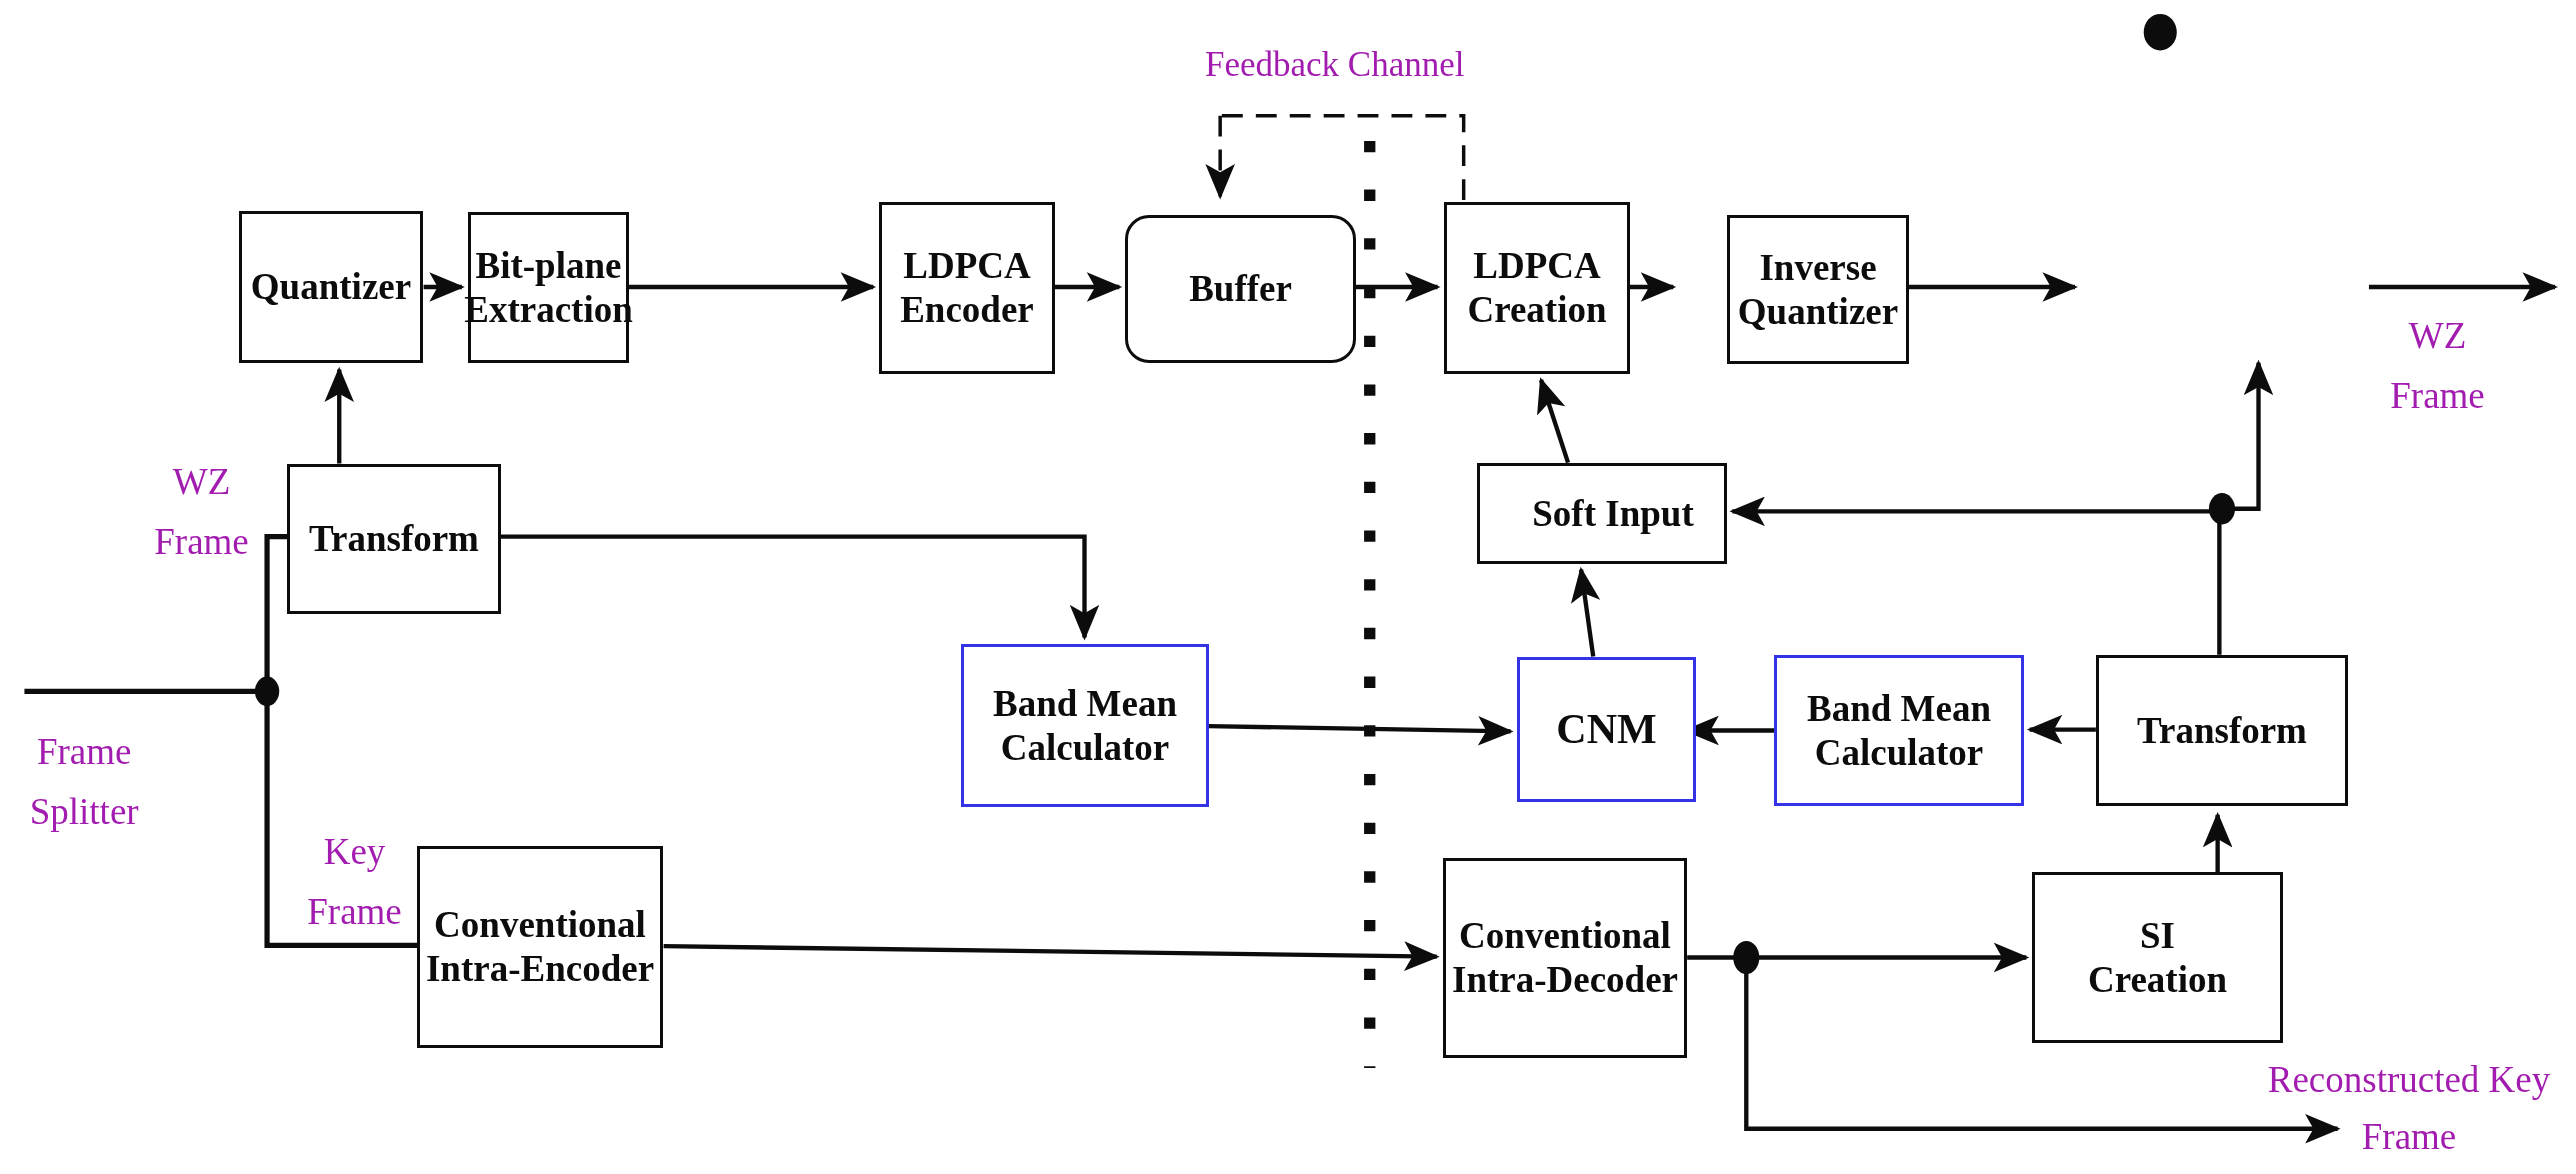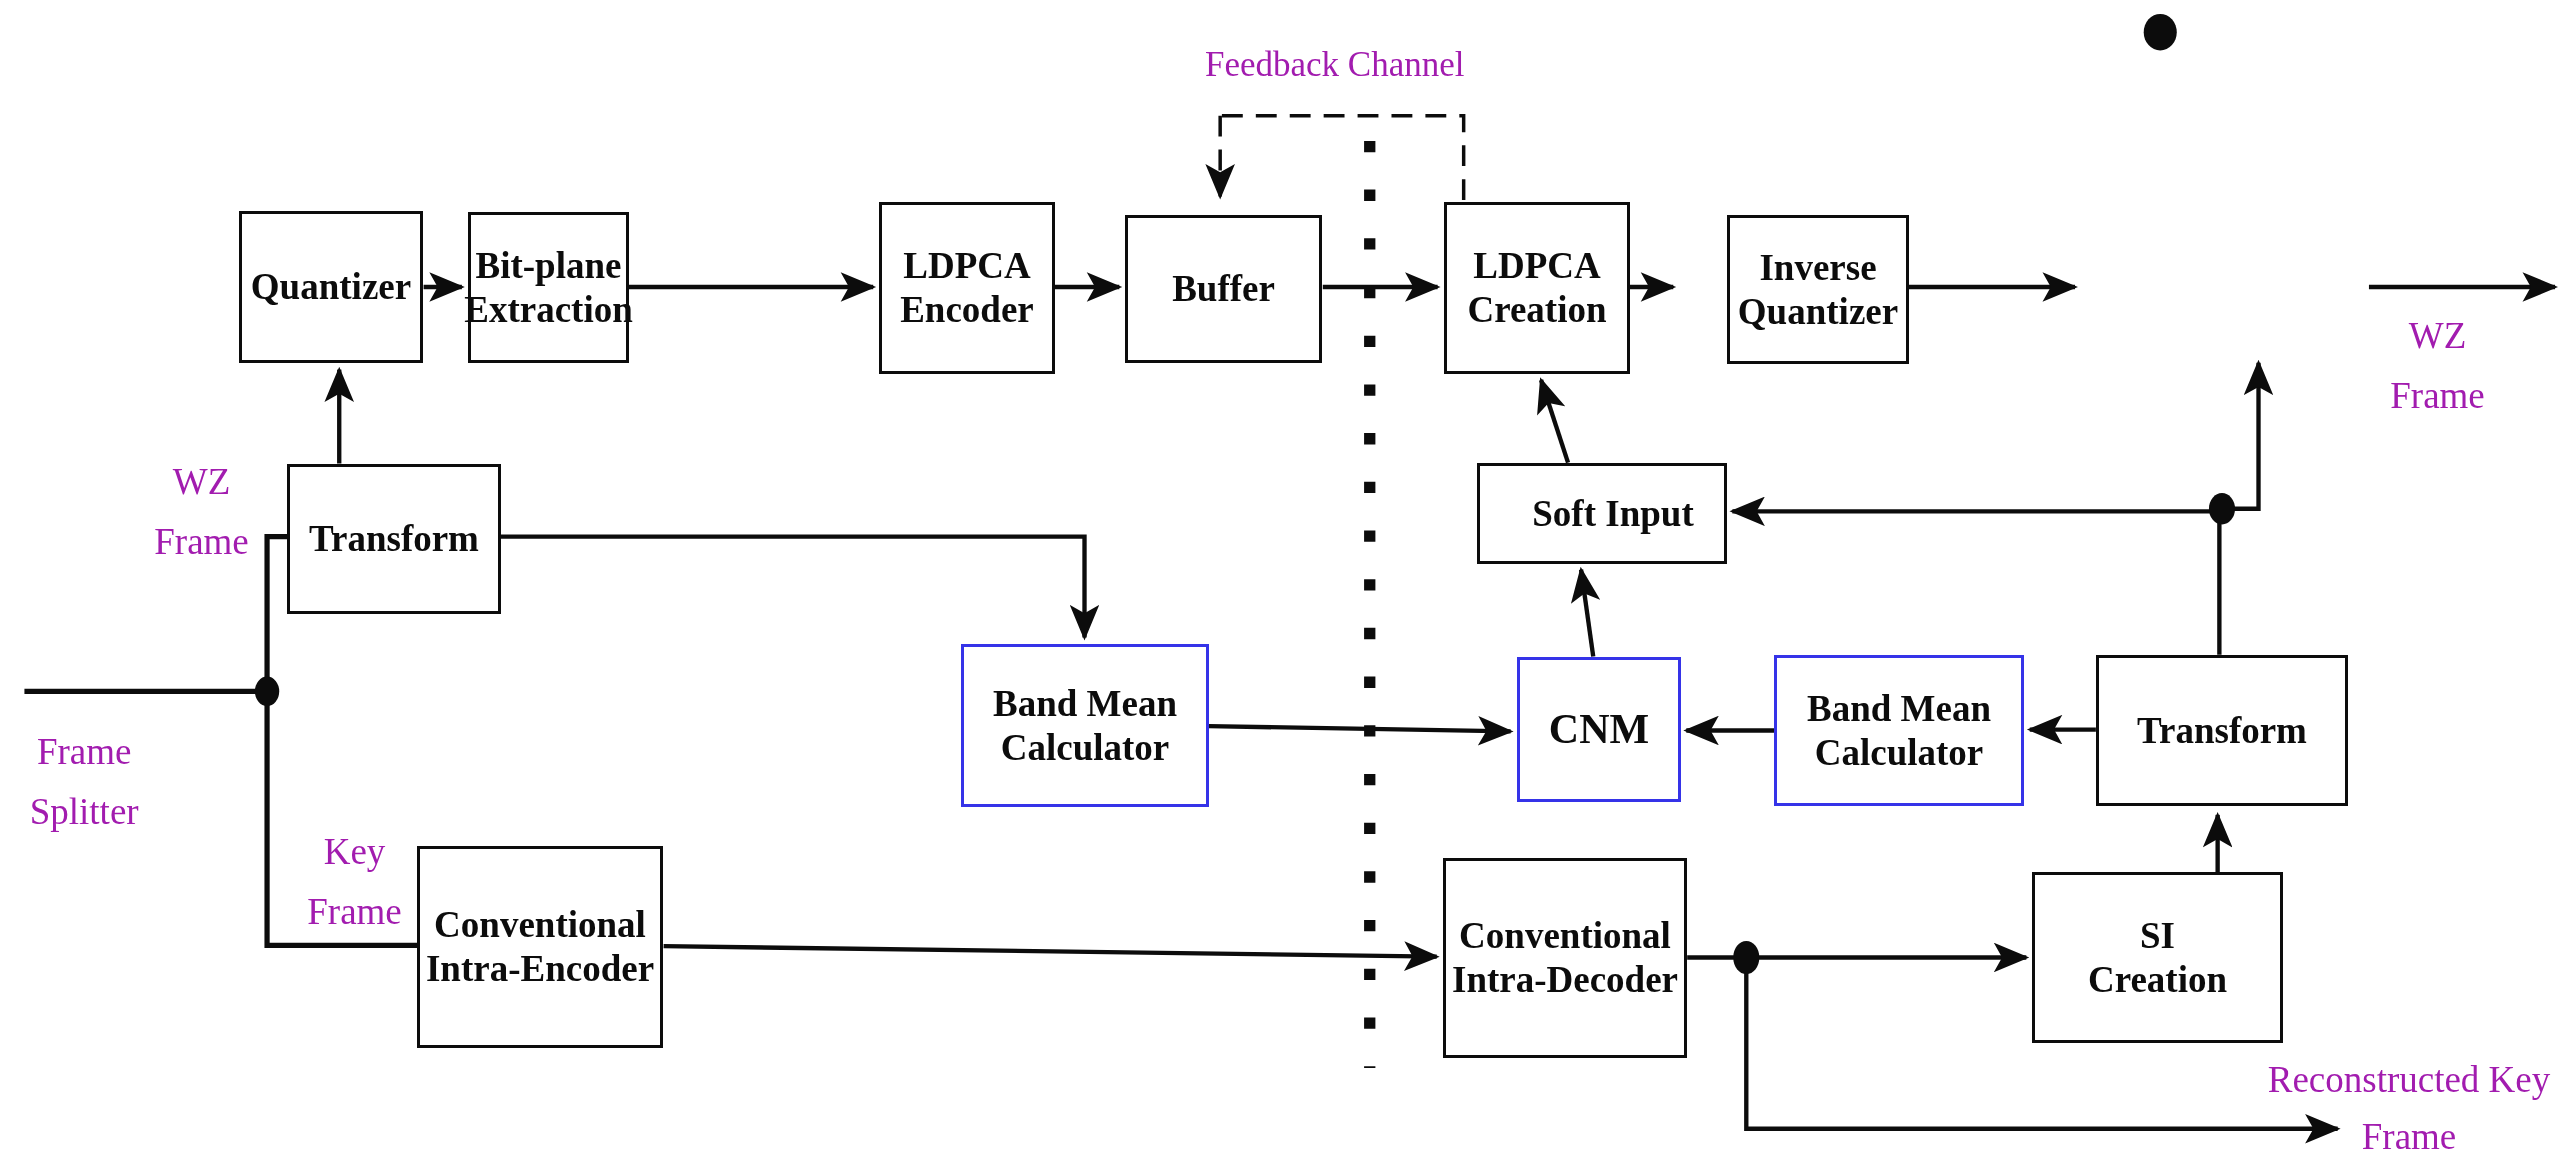--- a/index.html
+++ b/index.html
@@ -110,21 +110,21 @@
   <div class="node" style="left:468px; top:212px; width:161px; height:151px;">
     <span>Bit-plane</span>
     <span>Extraction</span>
   </div>
 
   <div class="node" style="left:879px; top:202px; width:176px; height:172px;">
     <span>LDPCA</span>
     <span>Encoder</span>
   </div>
 
-  <div class="node" style="left:1125px; top:215px; width:197px; height:148px;">
+  <div class="node" style="left:1125px; top:215px; width:231px; height:148px;border-radius:24px;">
     <span>Buffer</span>
   </div>
 
   <div class="node" style="left:1444px; top:202px; width:186px; height:172px;">
     <span>LDPCA</span>
     <span>Creation</span>
   </div>
 
   <div class="node" style="left:1679px; top:215px; width:182px; height:149px;margin-left:48px;">
     <span>Inverse</span>
@@ -138,21 +138,21 @@
 
   <div class="node" style="left:1477px; top:463px; width:250px; height:101px;padding-left:22px;">
     <span>Soft Input</span>
   </div>
 
   <div class="node blue" style="left:961px; top:644px; width:248px; height:163px;">
     <span>Band Mean</span>
     <span>Calculator</span>
   </div>
 
-  <div class="node blue big-label" style="left:1517px; top:657px; width:164px; height:145px;">
+  <div class="node blue big-label" style="left:1517px; top:657px; width:179px; height:145px;">
     <span>CNM</span>
   </div>
 
   <div class="node blue" style="left:1774px; top:655px; width:250px; height:151px;">
     <span>Band Mean</span>
     <span>Calculator</span>
   </div>
 
   <div class="node" style="left:2096px; top:655px; width:252px; height:151px;">
     <span>Transform</span>

